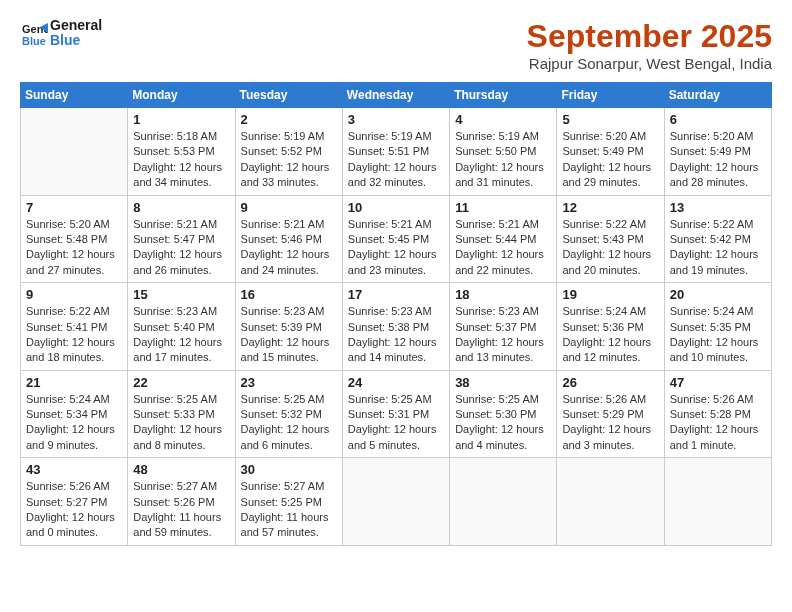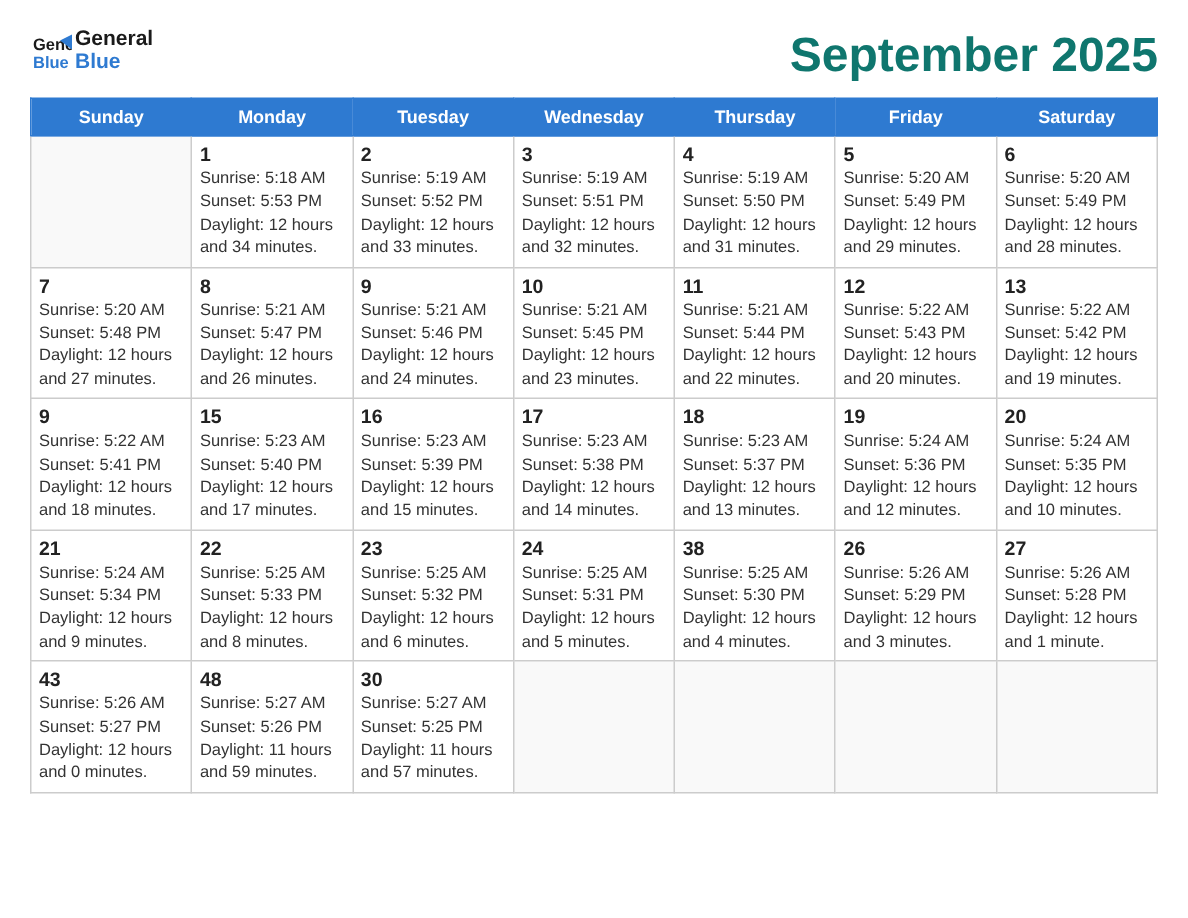--- a/index.html
+++ b/index.html
@@ -28,38 +28,38 @@
       width: 28px;
       height: 28px;
       margin-right: 2px;
     }
     .title-area {
       text-align: right;
     }
     .month-title {
       font-size: 32px;
       font-weight: bold;
-      color: #0f766e;
+      color: #c2410c;
     }
     .location-title {
       font-size: 15px;
       color: #444;
     }
     table {
       width: 100%;
       border-collapse: collapse;
       table-layout: fixed;
     }
     th {
       background: #2e7ad1;
       color: #fff;
       font-size: 12px;
       font-weight: bold;
       padding: 5px 4px;
-      text-align: center;
+      text-align: left;
       border: 1px solid #2e7ad1;
     }
     td {
       border: 1px solid #ccc;
       vertical-align: top;
       padding: 4px 5px;
       font-size: 9.5px;
       color: #222;
       height: 82px;
     }
@@ -93,20 +93,21 @@
         <text x="2" y="26" font-size="11" font-weight="bold" fill="#2e7ad1">Blue</text>
         <polygon points="20,8 28,4 28,14" fill="#2e7ad1"></polygon>
       </svg>
       <div>
         <div style="font-size:14px;font-weight:bold;color:#1a1a1a;line-height:1.1;">General</div>
         <div style="font-size:14px;font-weight:bold;color:#2e7ad1;line-height:1.1;">Blue</div>
       </div>
     </div>
     <div class="title-area">
       <div class="month-title">September 2025</div>
+      <div class="location-title">Rajpur Sonarpur, West Bengal, India</div>
     </div>
   </div>
 
   <table>
     <thead>
       <tr>
       <th>Sunday</th>
           <th>Monday</th>
           <th>Tuesday</th>
           <th>Wednesday</th>
@@ -300,21 +301,21 @@
 and 4 minutes.</div>
           </td>
           <td>
             <span class="day-num">26</span>
             <div class="day-info" style="white-space: pre-line;">Sunrise: 5:26 AM
 Sunset: 5:29 PM
 Daylight: 12 hours
 and 3 minutes.</div>
           </td>
           <td>
-            <span class="day-num">27</span>
+            <span class="day-num">47</span>
             <div class="day-info" style="white-space: pre-line;">Sunrise: 5:26 AM
 Sunset: 5:28 PM
 Daylight: 12 hours
 and 1 minute.</div>
           </td>
         </tr>
         <tr>
           <td>
             <span class="day-num">43</span>
             <div class="day-info" style="white-space: pre-line;">Sunrise: 5:26 AM

